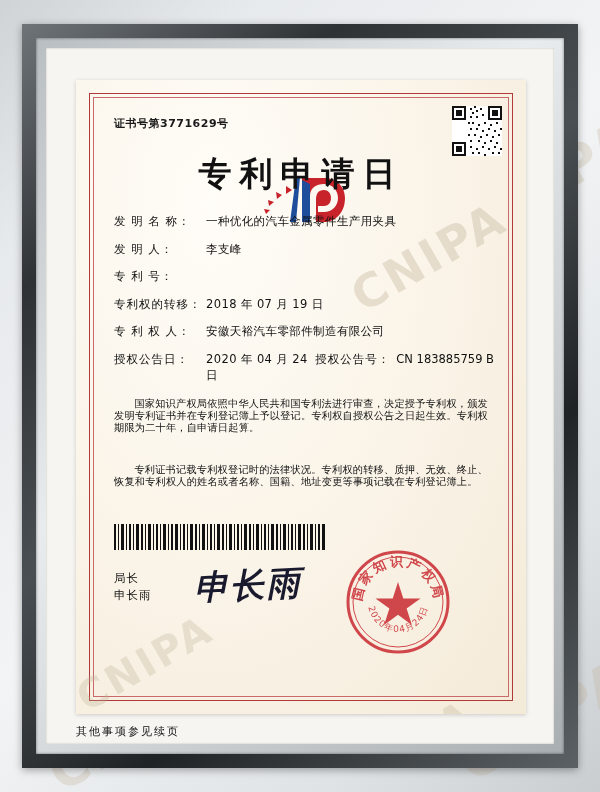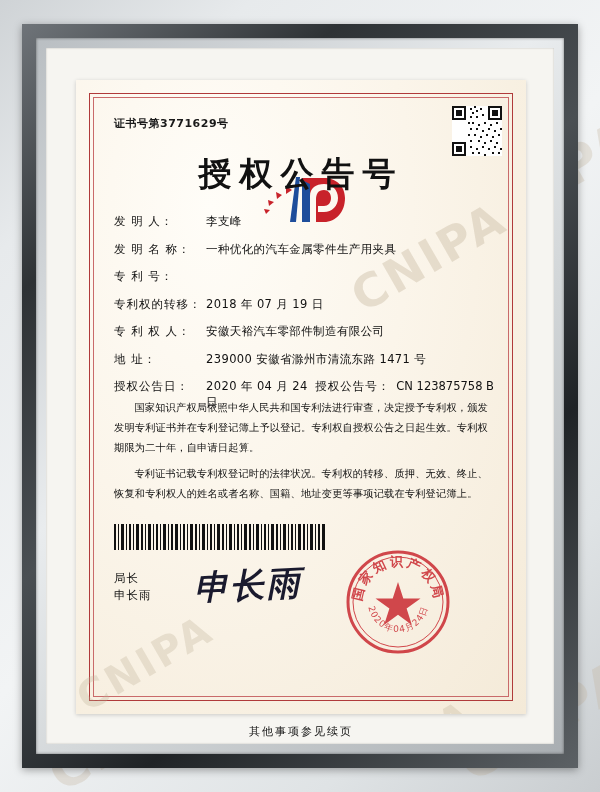--- a/index.html
+++ b/index.html
@@ -155,21 +155,21 @@
   .field .val2 {
     flex: 0 0 auto;
     margin-left: 6px;
   }
 
   .para {
     position: absolute;
     left: 38px;
     width: 374px;
     font-size: 10.2px;
-    line-height: 20px;
+    line-height: 12px;
     color: #111;
     text-align: justify;
     text-indent: 2em;
     letter-spacing: .2px;
   }
   .para1 { top: 318px; }
   .para2 { top: 384px; }
 
   .barcode {
     position: absolute;
@@ -211,21 +211,21 @@
     width: 100%;
     text-align: center;
     font-size: 10px;
     color: #111;
     letter-spacing: 1px;
   }
   .footer-note-wrap {
     position: absolute;
     left: 30px; top: 676px;
     width: 450px;
-    text-align: center;
+    text-align: left;
     font-size: 11px;
     color: #111;
     letter-spacing: 2px;
   }
 </style>
 </head>
 <body>
 
 <div class="photo">
 
@@ -317,51 +317,47 @@
               <path d="M46 4 L46 46 L54 46 L54 20 C54 12 60 8 68 8 C76 8 82 14 82 22 C82 30 76 36 68 36 L62 36 L62 30 L68 30 C72 30 75 27 75 22 C75 17 72 14 68 14 C62 14 60 18 60 24 L60 46 L68 46 C80 46 89 36 89 22 C89 10 80 2 68 2 L46 2 Z" fill="#c8222a"></path>
               <path d="M46 4 L46 46 L54 46 L54 8 Z" fill="#1e4d9b"></path>
               <path d="M30 10 L36 14 L30 18 Z" fill="#c8222a"></path>
               <path d="M20 16 L26 19 L21 23 Z" fill="#c8222a"></path>
               <path d="M12 24 L18 26 L13 30 Z" fill="#c8222a"></path>
               <path d="M8 33 L14 34 L10 38 Z" fill="#c8222a"></path>
               <path d="M40 1 L44 1 L40 46 L34 46 Z" fill="#1e4d9b"></path>
             </svg>
           </div>
 
-          <div class="title">授权公告号</div>
+          <div class="title">专利申请日</div>
 
           <div class="fields">
+            <div class="field">
+              <span class="lab">发 明 名 称：</span>
+              <span class="val">一种优化的汽车金属零件生产用夹具</span>
+            </div>
             <div class="field">
               <span class="lab">发 明 人：</span>
               <span class="val">李支峰</span>
             </div>
             <div class="field">
-              <span class="lab">发 明 名 称：</span>
-              <span class="val">一种优化的汽车金属零件生产用夹具</span>
-            </div>
-            <div class="field">
               <span class="lab">专 利 号：</span>
             </div>
             <div class="field">
               <span class="lab">专利权的转移：</span>
               <span class="val">2018 年 07 月 19 日</span>
             </div>
             <div class="field">
               <span class="lab">专 利 权 人：</span>
               <span class="val">安徽天裕汽车零部件制造有限公司</span>
-            </div>
-            <div class="field">
-              <span class="lab">地 址：</span>
-              <span class="val">239000 安徽省滁州市清流东路 1471 号</span>
             </div>
             <div class="field">
               <span class="lab">授权公告日：</span>
               <span class="val">2020 年 04 月 24 日</span>
               <span class="lab2">授权公告号：</span>
-              <span class="val2">CN 123875758 B</span>
+              <span class="val2">CN 183885759 B</span>
             </div>
           </div>
 
           <div class="para para1">国家知识产权局依照中华人民共和国专利法进行审查，决定授予专利权，颁发发明专利证书并在专利登记簿上予以登记。专利权自授权公告之日起生效。专利权期限为二十年，自申请日起算。</div>
           <div class="para para2">专利证书记载专利权登记时的法律状况。专利权的转移、质押、无效、终止、恢复和专利权人的姓名或者名称、国籍、地址变更等事项记载在专利登记簿上。</div>
 
           <div class="barcode">
             <svg width="212" height="26" viewBox="0 0 212 26" shape-rendering="crispEdges">
               <rect width="212" height="26" fill="transparent"></rect>
               <g fill="#111">

